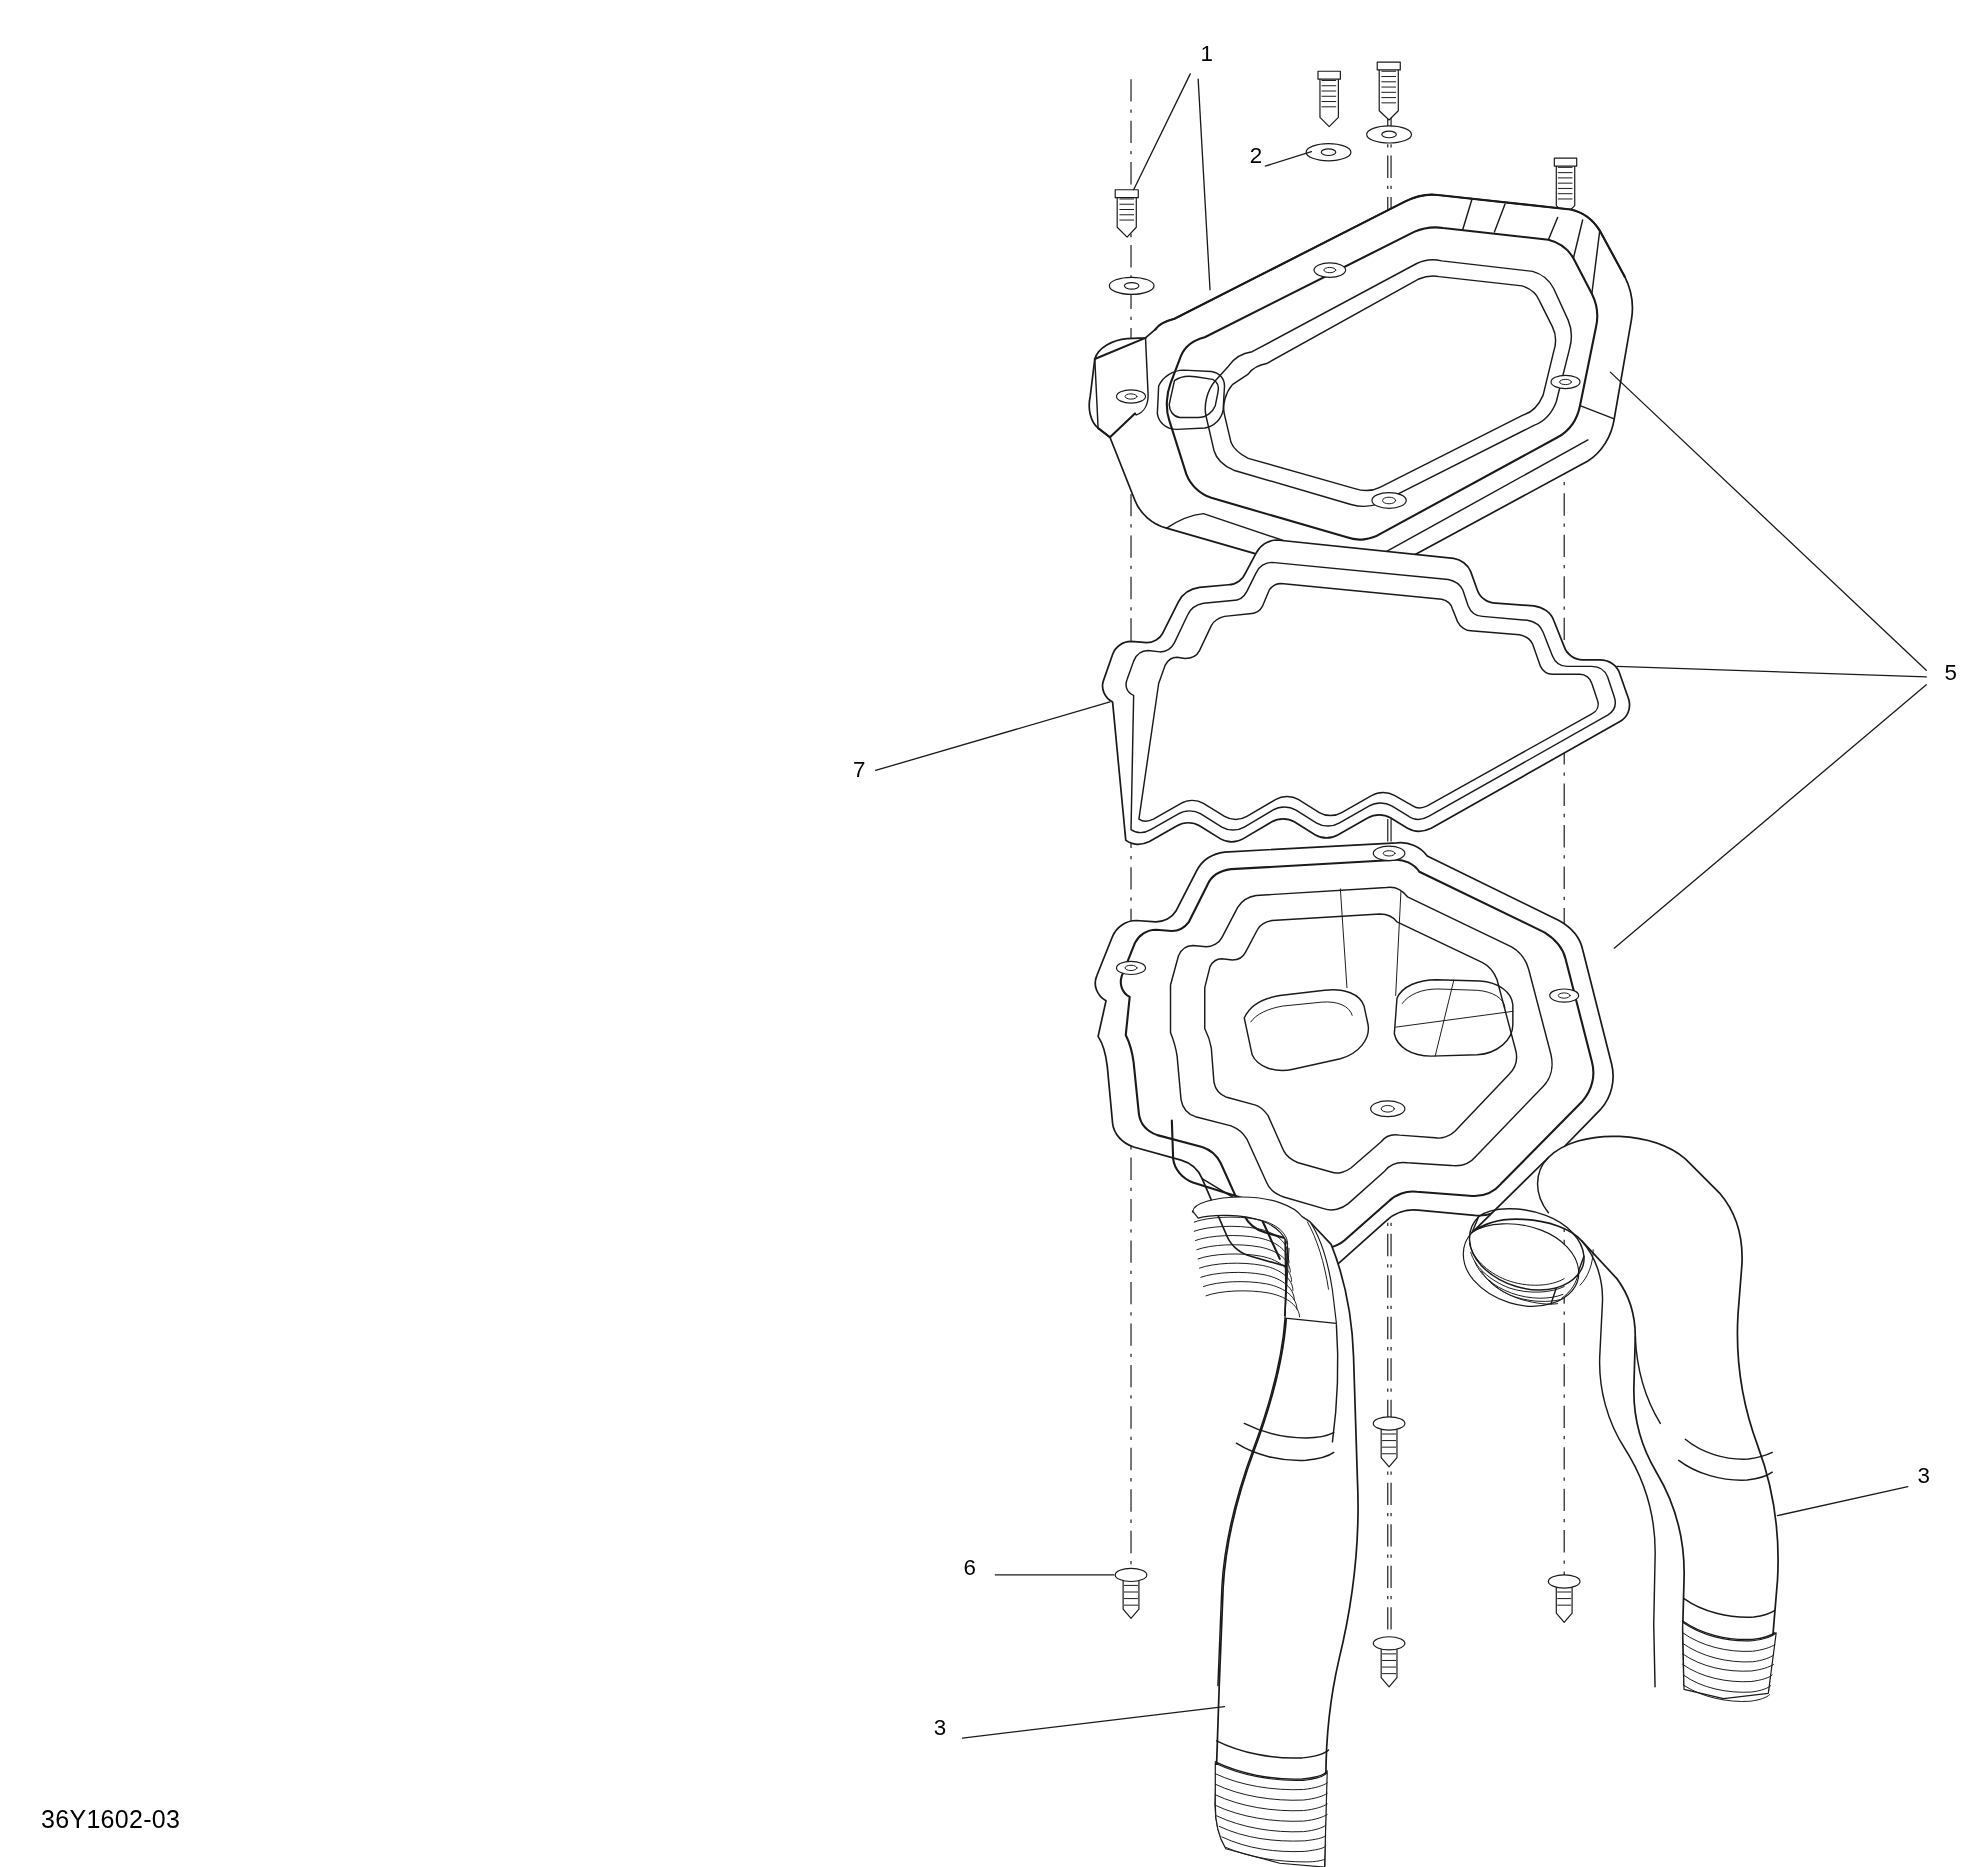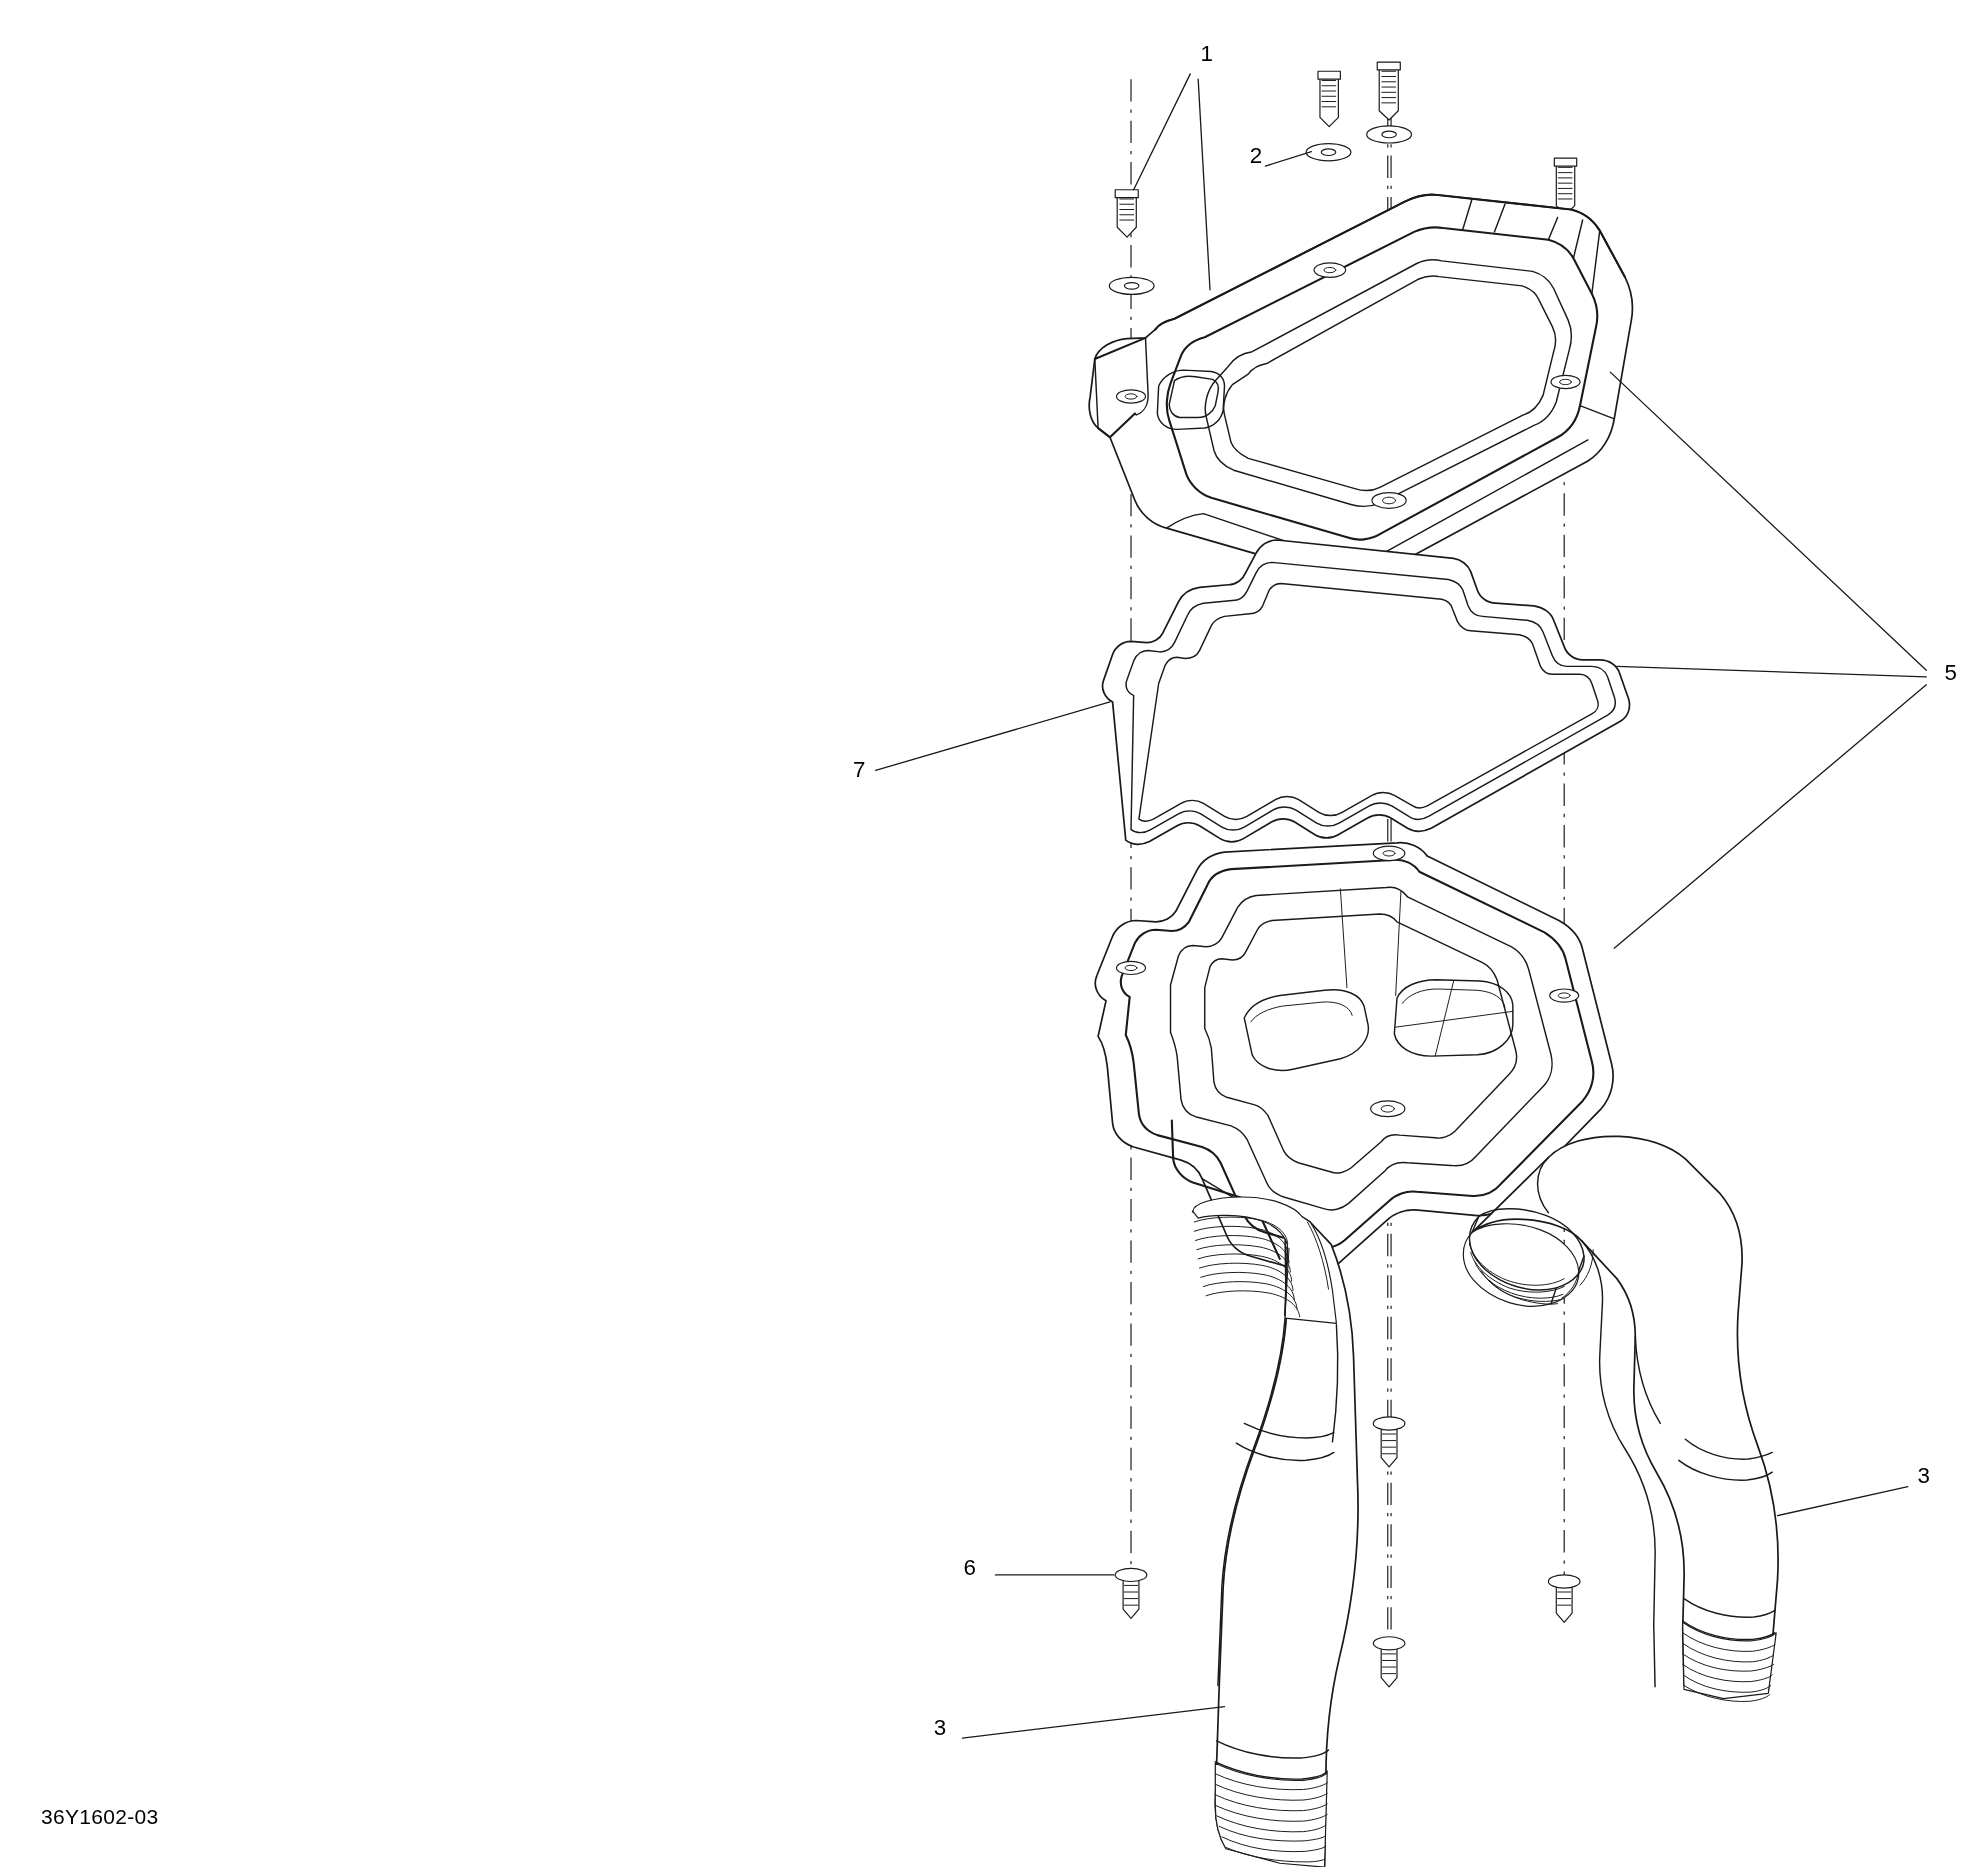--- a/index.html
+++ b/index.html
@@ -77,21 +77,21 @@
   }
   .callout-text {
     font-family: "Liberation Sans", sans-serif;
     font-size: 34px;
     fill: #000000;
   }
   .footer-code {
     position: absolute;
     left: 41px;
     top: 1805px;
-    font-size: 21px;
+    font-size: 25px;
     letter-spacing: 0.3px;
     color: #000000;
     font-family: "Liberation Sans", sans-serif;
     white-space: nowrap;
   }
 </style>
 </head>
 <body>
 
 <div id="diagram-root">

